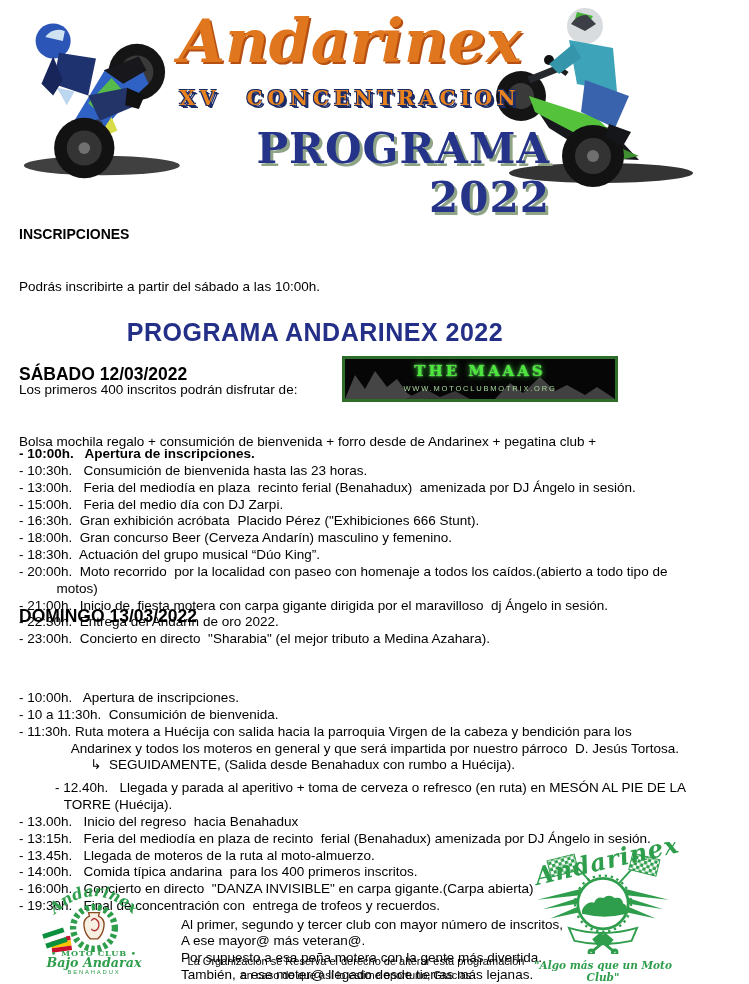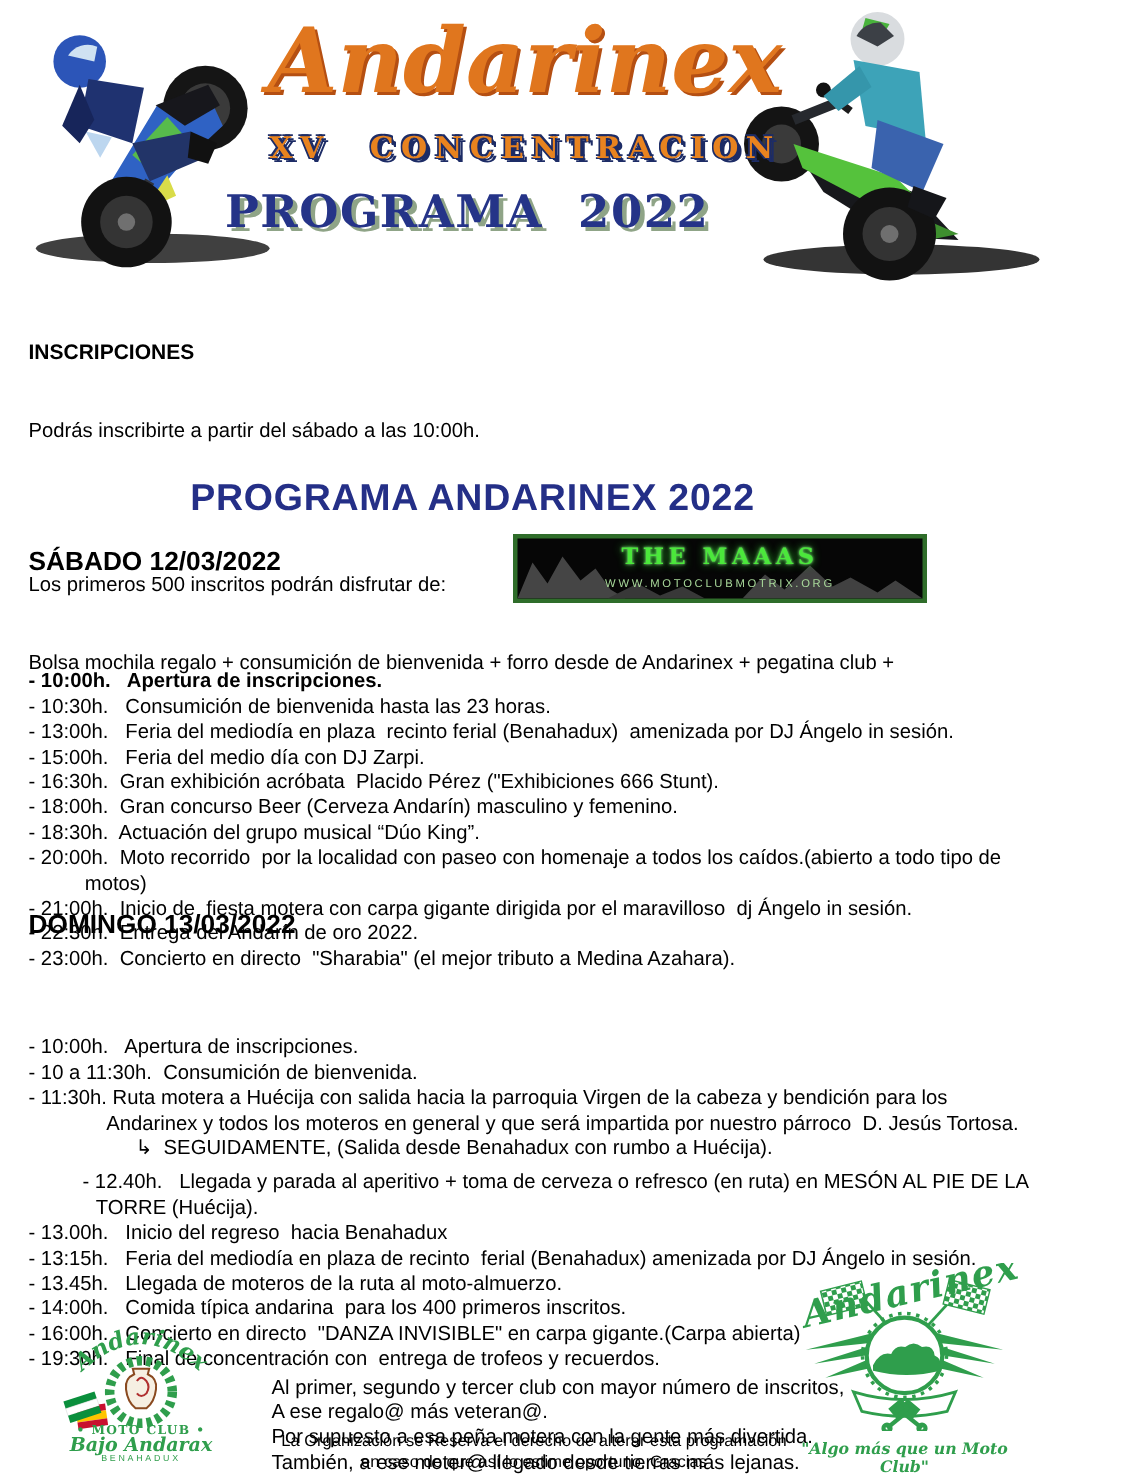--- a/index.html
+++ b/index.html
@@ -11,22 +11,22 @@
   .bike-right{position:absolute;left:488px;top:0;width:261px;height:190px;}
   .title{position:absolute;left:165px;top:0;width:370px;text-align:center;
          font-family:"DejaVu Serif",serif;font-style:italic;font-weight:bold;
          font-size:60px;line-height:82px;color:#e0761e;
          text-shadow:2px 2px 0 #b54f12;}
   .subtitle{position:absolute;left:165px;top:86px;width:370px;text-align:center;
          font-family:"DejaVu Serif",serif;font-weight:bold;font-size:20px;
          letter-spacing:5px;word-spacing:14px;color:#e8831f;
          text-shadow:-1px -1px 0 #1d2c66,1px -1px 0 #1d2c66,-1px 1px 0 #1d2c66,
                      1.5px 1.5px 0 #1d2c66,3px 3px 0 #1d2c66;}
-  .program2022{position:absolute;left:150px;top:124px;width:400px;text-align:left;
-         font-family:"DejaVu Serif",serif;font-weight:bold;font-size:30px;
+  .program2022{position:absolute;left:150px;top:124px;width:400px;text-align:right;
+         font-family:"DejaVu Serif",serif;font-weight:bold;font-size:42px;
          letter-spacing:1px;word-spacing:12px;color:#253488;
          text-shadow:3px 3px 0 #8fa487;}
 
   
   .tblock{position:absolute;font-size:13.5px;line-height:17.2px;white-space:pre;}
   .inscriptions{left:19px;top:192px;}
   .ins-heading{font-weight:bold;font-size:14px;}
   .blank{height:17px;}
   .green{color:#2b9355;font-weight:bold;}
   .prog-heading{position:absolute;left:10px;top:318px;width:610px;text-align:center;
@@ -114,21 +114,21 @@
   </svg>
 
   <div class="title">Andarinex</div>
   <div class="subtitle">XV CONCENTRACION</div>
   <div class="program2022">PROGRAMA 2022</div>
 
   <div class="tblock inscriptions">
     <div class="ins-heading">INSCRIPCIONES</div>
     <div>Podrás inscribirte a partir del sábado a las 10:00h.</div>
     <div class="blank"></div>
-    <div>Los primeros 500 inscritos podrán disfrutar de:</div>
+    <div>Los primeros 400 inscritos podrán disfrutar de:</div>
     <div>Bolsa mochila regalo + consumición de bienvenida + forro desde de Andarinex + pegatina club +</div>
   </div>
 
   <div class="prog-heading">PROGRAMA ANDARINEX 2022</div>
 
   <div class="day-heading sat">SÁBADO 12/03/2022</div>
 
   <div class="motrix">
     <svg viewBox="0 0 270 40" preserveAspectRatio="none">
       <path d="M0,40 L10,16 L20,30 L30,12 L42,28 L52,20 L62,34 L72,40 Z" fill="#454545"></path>
@@ -172,21 +172,21 @@
           <rect y="11" width="24" height="5.5" fill="#0a8f3c"></rect>
       </g>
     </g>
     <text x="65" y="94" text-anchor="middle" font-size="9" font-weight="bold" font-family="DejaVu Serif,serif" fill="#2f9e4c" letter-spacing="1">• MOTO CLUB •</text>
     <text x="65" y="106" text-anchor="middle" font-size="14" font-style="italic" font-weight="bold" font-family="DejaVu Serif,serif" fill="#2f9e4c">Bajo Andarax</text>
     <text x="65" y="114" text-anchor="middle" font-size="6.5" letter-spacing="2" font-family="Liberation Sans,sans-serif" fill="#2f9e4c">BENAHADUX</text>
   </svg>
 
   <div class="tblock prizes">
     
-  <div>Al primer, segundo y tercer club con mayor número de inscritos,</div><div>A ese regalo@ más veteran@.</div><div>Por supuesto a esa peña motera con la gente más divertida.</div><div>También, a ese moter@ llegado desde tierras más lejanas.</div></div>
+  <div>Al primer, segundo y tercer club con mayor número de inscritos,</div><div>A ese mayor@ más veteran@.</div><div>Por supuesto a esa peña motera con la gente más divertida.</div><div>También, a ese moter@ llegado desde tierras más lejanas.</div></div>
 
   <div class="logo-right">
     <svg viewBox="0 0 165 120">
       <defs>
         <pattern id="chk" width="7" height="7" patternUnits="userSpaceOnUse">
           <rect width="7" height="7" fill="#ffffff"></rect>
           <rect width="3.5" height="3.5" fill="#2f9e4c"></rect>
           <rect x="3.5" y="3.5" width="3.5" height="3.5" fill="#2f9e4c"></rect>
         </pattern>
       </defs>

